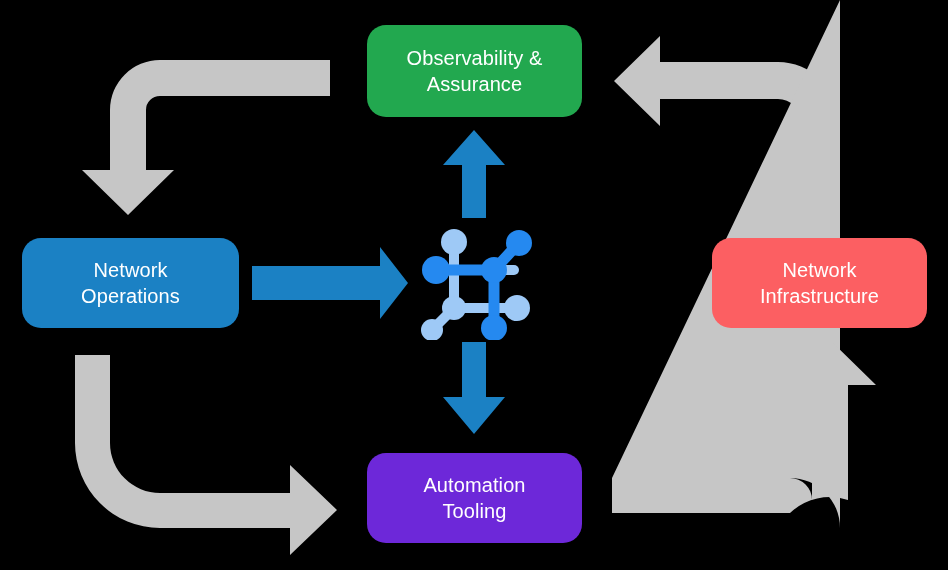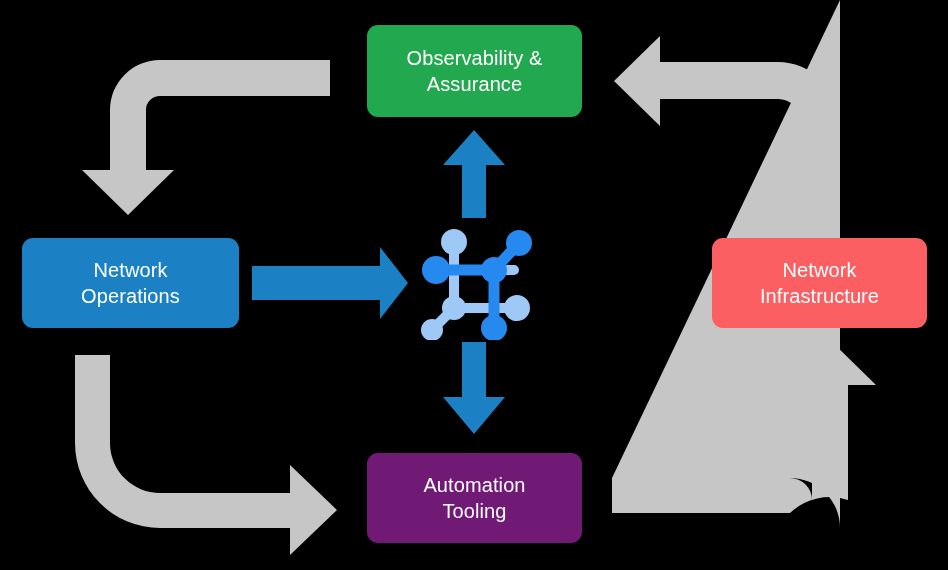--- a/index.html
+++ b/index.html
@@ -19,21 +19,21 @@
   }
   .svg-layer {
     position: absolute;
     left: 0;
     top: 0;
     width: 948px;
     height: 570px;
   }
   .node-box {
     position: absolute;
-    border-radius: 11px;
+    border-radius: 19px;
     display: flex;
     align-items: center;
     justify-content: center;
     text-align: center;
     color: #ffffff;
     font-size: 20px;
     line-height: 1.32;
     font-weight: 400;
     letter-spacing: 0.1px;
     box-sizing: border-box;
@@ -198,18 +198,18 @@
   <div id="box-network-operations" class="node-box" style="background: rgb(27, 129, 196); color: rgb(255, 255, 255);">
     <span class="node-label">Network
 Operations</span>
   </div>
 
   <div id="box-network-infrastructure" class="node-box" style="background: rgb(252, 95, 98); color: rgb(255, 255, 255);">
     <span class="node-label">Network
 Infrastructure</span>
   </div>
 
-  <div id="box-automation-tooling" class="node-box" style="background: #701a75; color: rgb(255, 255, 255);">
+  <div id="box-automation-tooling" class="node-box" style="background: #6d28d9; color: rgb(255, 255, 255);">
     <span class="node-label">Automation
 Tooling</span>
   </div>
 
 </div>
 
 </body></html>

